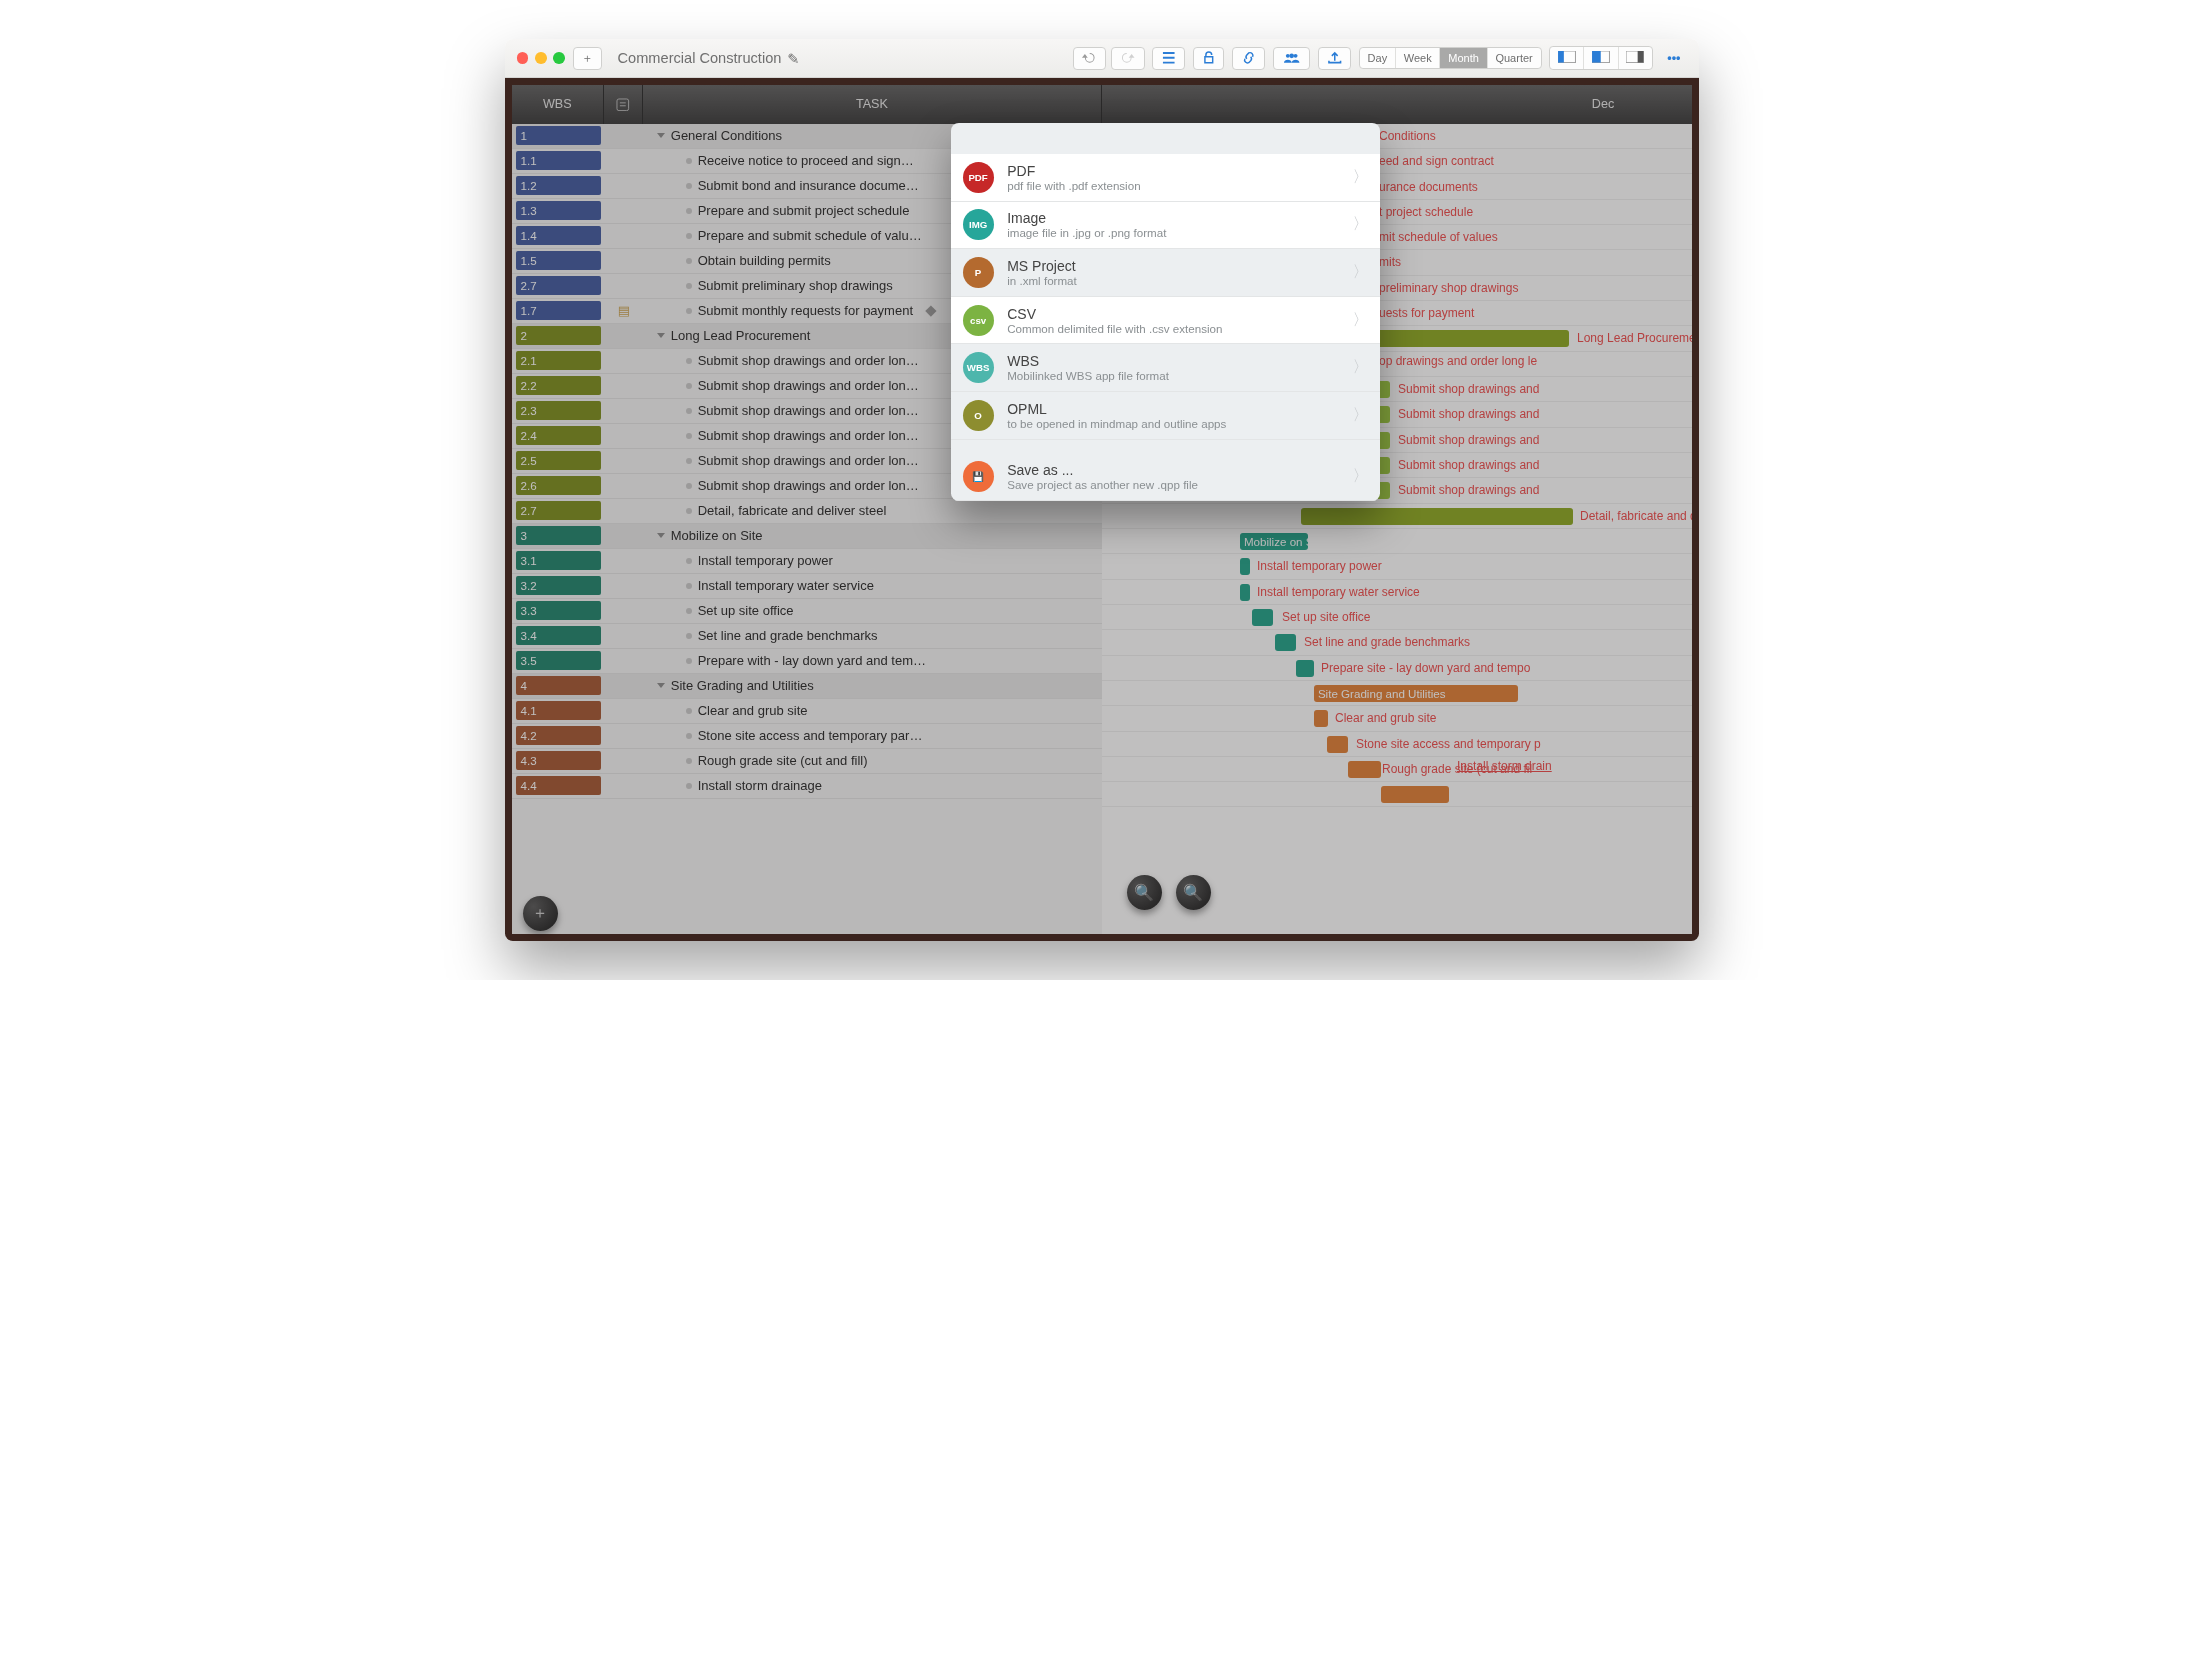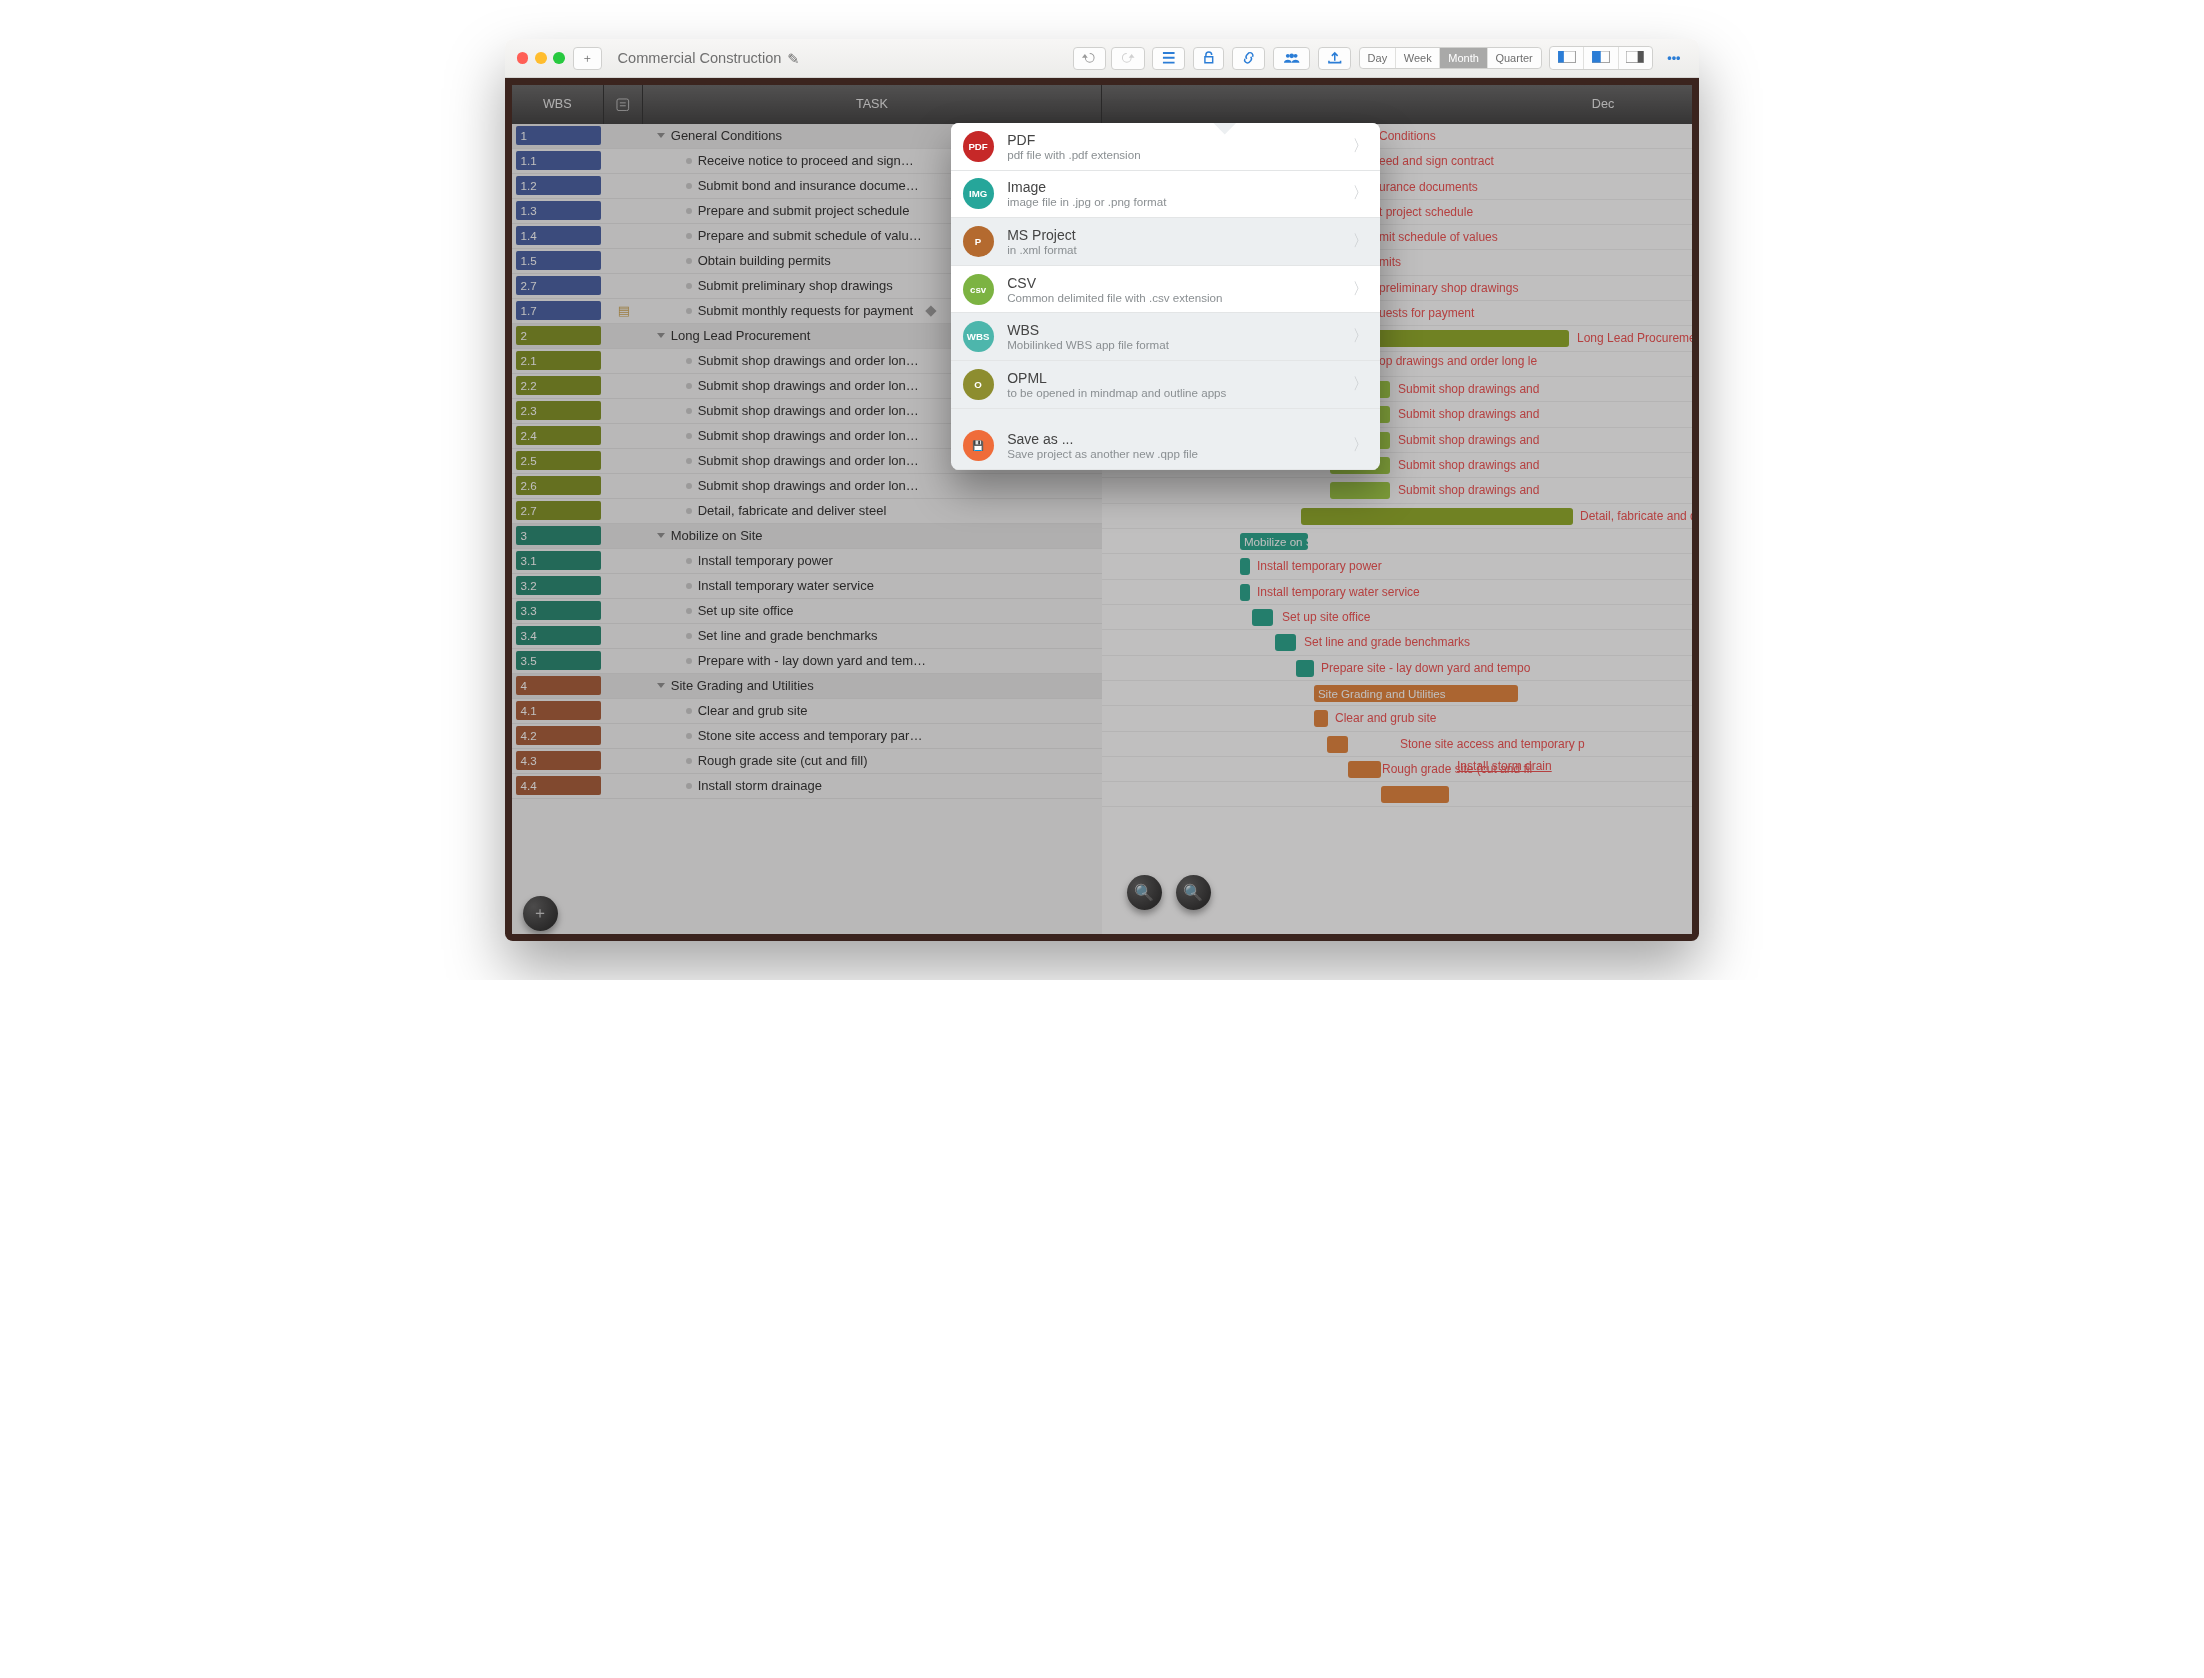--- a/index.html
+++ b/index.html
@@ -76,21 +76,21 @@
 
 
 .dim-overlay { position:absolute; inset:0; background:rgba(60,55,55,0.32); pointer-events:none;}
 .popover {
   position:absolute; top:45px; left:446px; width:429px; background:#eceff1; border-radius:7.8px;
   box-shadow: 0 19.4px 39px rgba(0,0,0,0.35); overflow:hidden; z-index:10;
 }
 .popover .arrow {
   position:absolute; top:-7.8px; left:62%; width:15.5px; height:15.5px; background:#eceff1; transform:rotate(45deg);
 }
-.poplist { }
+.poplist { padding-top:31px;}
 .popitem {
   display:flex; align-items:center; gap:13.6px; padding:7.8px 11.6px; border-bottom:1px solid #e3e5e6; cursor:pointer;
 }
 .popitem.hl { background:#ffffff;}
 .popitem .picon { width:31px; height:31px; border-radius:50%; display:flex; align-items:center; justify-content:center; color:#fff; font-size:9.7px; font-weight:bold;}
 .popitem .ptxt { flex:1;}
 .popitem .ptitle { font-size:14px; color:#444;}
 .popitem .psub { font-size:11.6px; color:#8a8f92;}
 .popitem .chev { color:#c7cacd;}
 .popdivider { height:13.6px;}
@@ -510,21 +510,21 @@
             <div class="grow" style="top: 532px;"></div>
             <div class="gbar" style="top: 536px; left: 194px; width: 17.5px; background: rgb(26, 160, 133);"></div>
             <div class="glabel" style="top: 537px; left: 219px;">Prepare site - lay down yard and tempo</div>
             <div class="grow" style="top: 557px;"></div>
             <div class="gbar" style="top: 561px; left: 212px; width: 204px; background: rgb(224, 123, 46); color: rgb(255, 255, 255);">Site Grading and Utilities</div>
             <div class="grow" style="top: 583px;"></div>
             <div class="gbar" style="top: 586px; left: 212px; width: 13.6px; background: rgb(224, 123, 46);"></div>
             <div class="glabel" style="top: 587px; left: 233px;">Clear and grub site</div>
             <div class="grow" style="top: 608px;"></div>
             <div class="gbar" style="top: 612px; left: 225px; width: 21.3px; background: rgb(224, 123, 46);"></div>
-            <div class="glabel" style="top: 613px; left: 254px; margin-left: 44px;">Stone site access and temporary p</div>
+            <div class="glabel" style="top: 613px; left: 254px;">Stone site access and temporary p</div>
             <div class="grow" style="top: 633px;"></div>
             <div class="gbar" style="top: 637px; left: 246px; width: 33px; background: rgb(224, 123, 46);"></div>
             <div class="glabel" style="top: 638px; left: 280px;">Rough grade site (cut and fil</div>
             <div class="grow" style="top: 658px;"></div>
             <div class="gbar" style="top: 662px; left: 279px; width: 68px; background: rgb(224, 123, 46);"></div>
             <div class="glabel" style="top: 635px; left: 355px; text-decoration: underline;">Install storm drain</div>
           </div>
       </div>
     </div>
 

